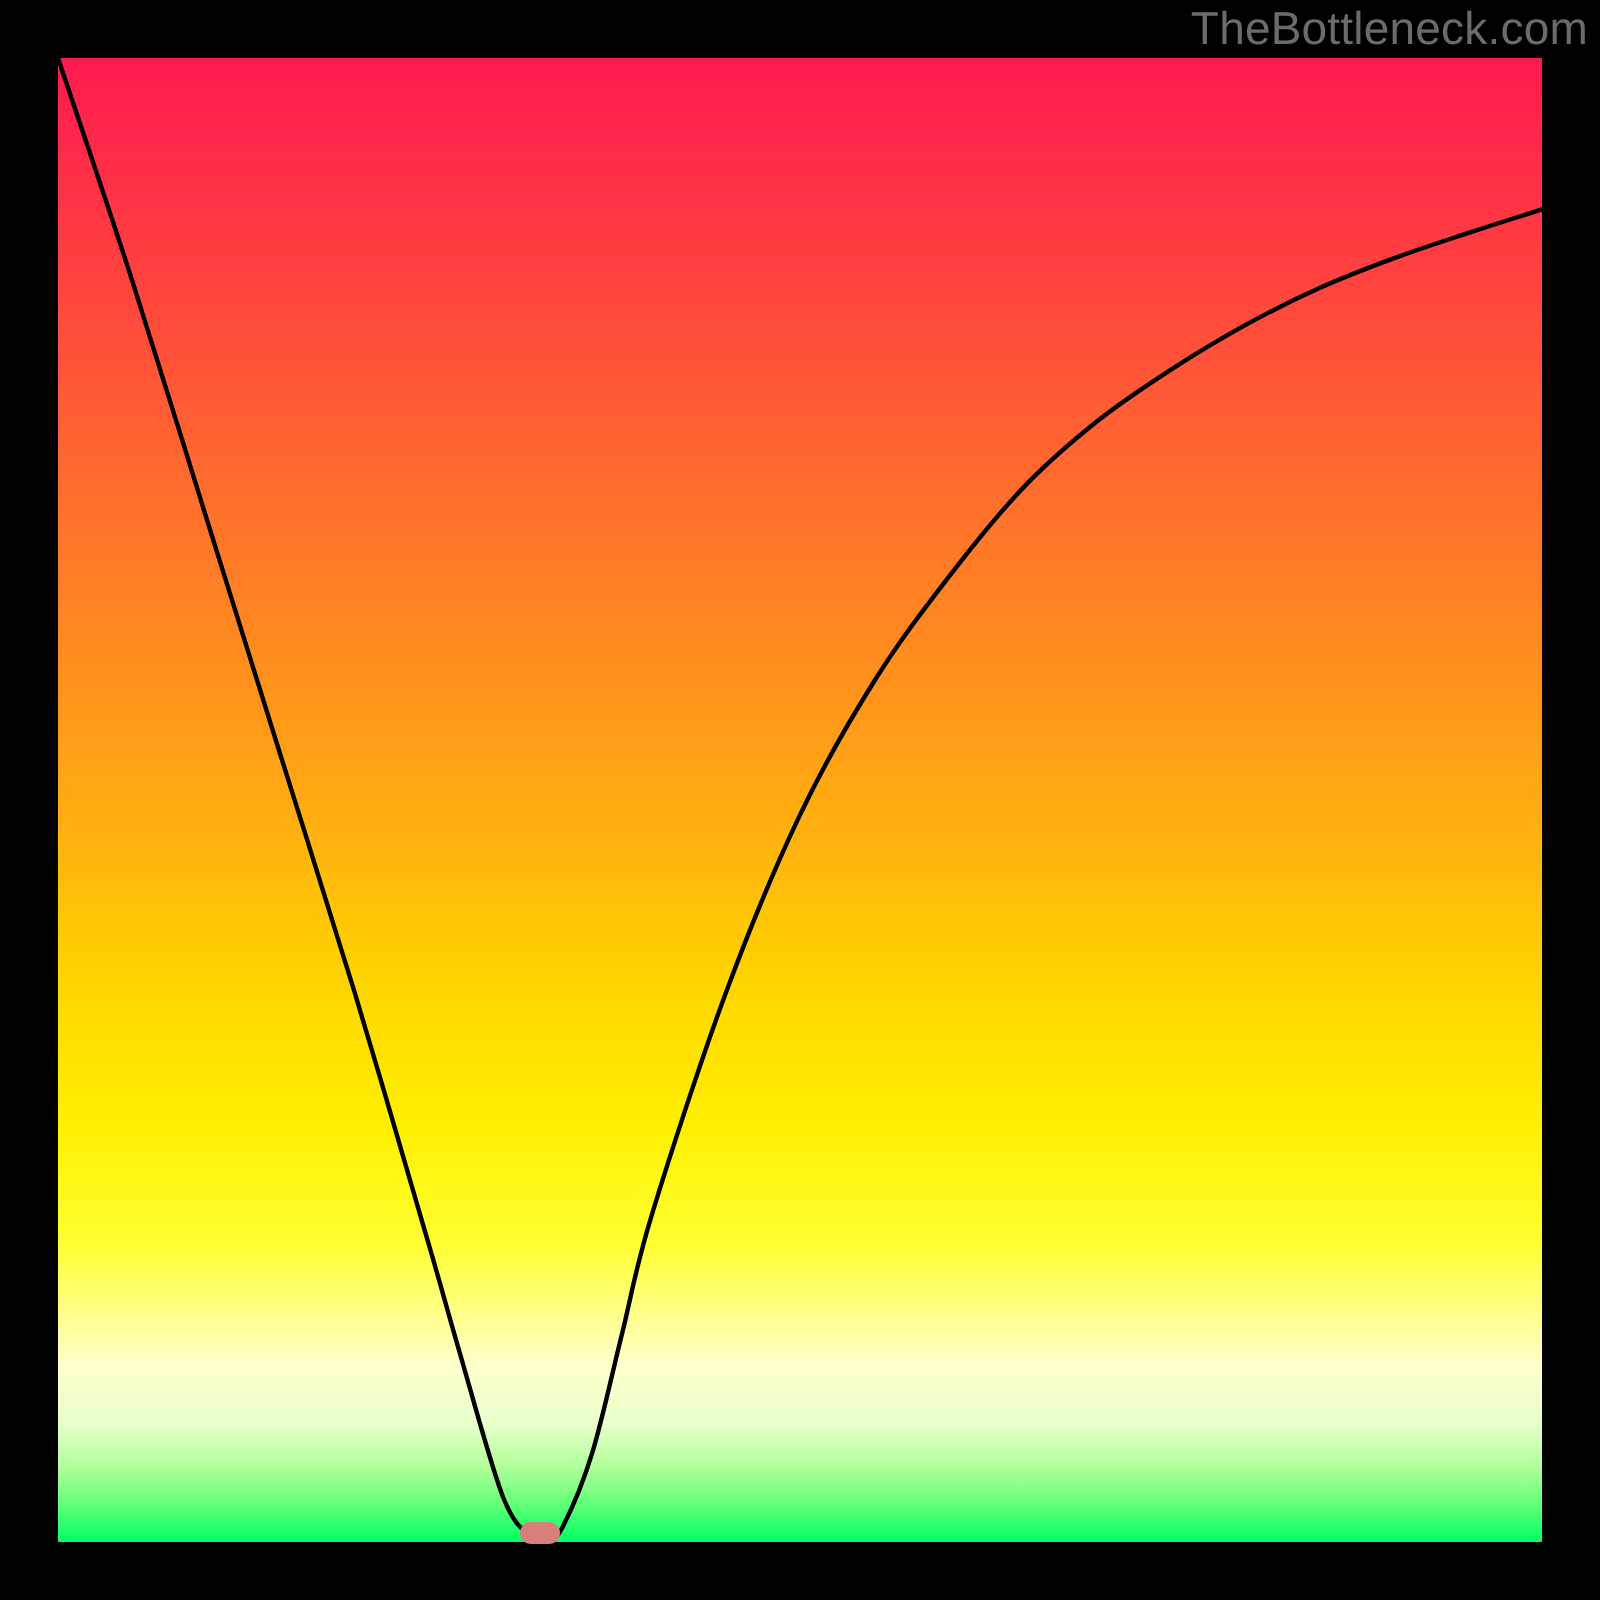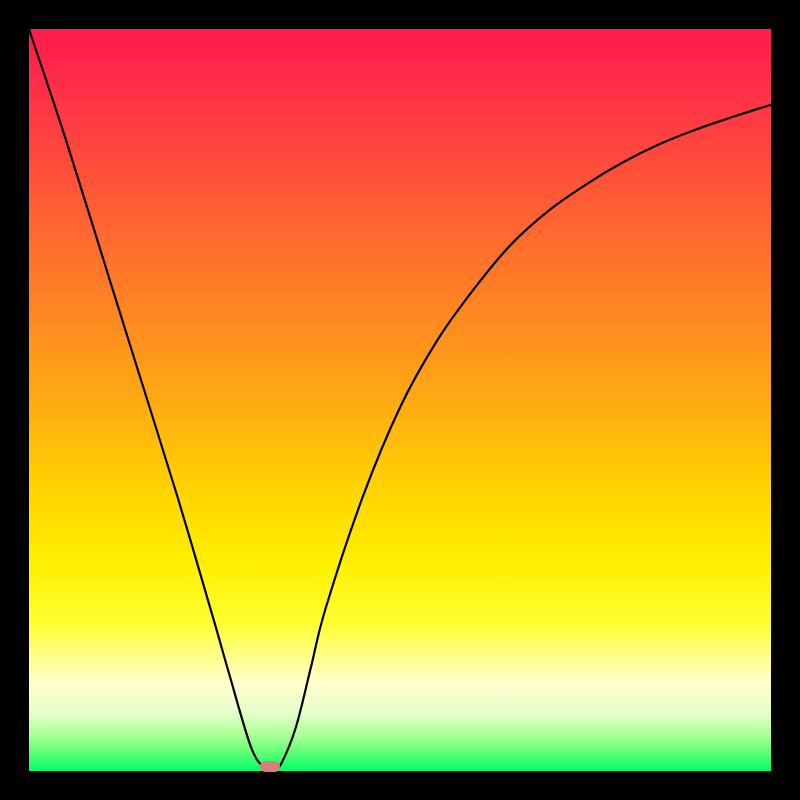--- a/index.html
+++ b/index.html
@@ -64,13 +64,14 @@
 
 <div class="frame">
   <div class="plot-area"></div>
 
   <svg class="curve-svg" viewBox="0 0 742 742" preserveAspectRatio="none">
     <path id="curve-path" fill="none" stroke="#000" stroke-width="2.2" stroke-linejoin="round" stroke-linecap="round" d="M 0.00 0.00 C 6.18 18.55, 24.73 72.96, 37.10 111.30 C 49.47 149.64, 61.83 190.45, 74.20 230.02 C 86.57 269.59, 98.93 309.17, 111.30 348.74 C 123.67 388.31, 136.03 426.65, 148.40 467.46 C 160.77 508.27, 176.84 563.92, 185.50 593.60 C 194.16 623.28, 194.16 624.52, 200.34 645.54 C 206.52 666.56, 216.42 704.03, 222.60 719.74 C 228.78 735.45, 233.73 736.31, 237.44 739.77 C 241.15 743.24, 242.39 741.38, 244.86 740.52 C 247.33 739.65, 248.57 741.75, 252.28 734.58 C 255.99 727.41, 262.17 713.56, 267.12 697.48 C 272.07 681.40, 277.01 657.91, 281.96 638.12 C 286.91 618.33, 288.14 607.20, 296.80 578.76 C 305.46 550.32, 321.53 500.85, 333.90 467.46 C 346.27 434.07, 358.63 404.39, 371.00 378.42 C 383.37 352.45, 395.73 331.43, 408.10 311.64 C 420.47 291.85, 432.83 275.78, 445.20 259.70 C 457.57 243.62, 469.93 228.17, 482.30 215.18 C 494.67 202.20, 507.03 191.68, 519.40 181.79 C 531.77 171.90, 544.13 163.86, 556.50 155.82 C 568.87 147.78, 581.23 140.36, 593.60 133.56 C 605.97 126.76, 618.33 120.58, 630.70 115.01 C 643.07 109.44, 655.43 104.75, 667.80 100.17 C 680.17 95.59, 692.53 91.64, 704.90 87.56 C 717.27 83.48, 735.82 77.66, 742.00 75.68"></path>
   </svg>
 
   <div id="marker" class="marker" style="left: 260.15px; top: 761.29px;"></div>
 
+  <div class="watermark">TheBottleneck.com</div>
 </div>
 
 </body></html>

